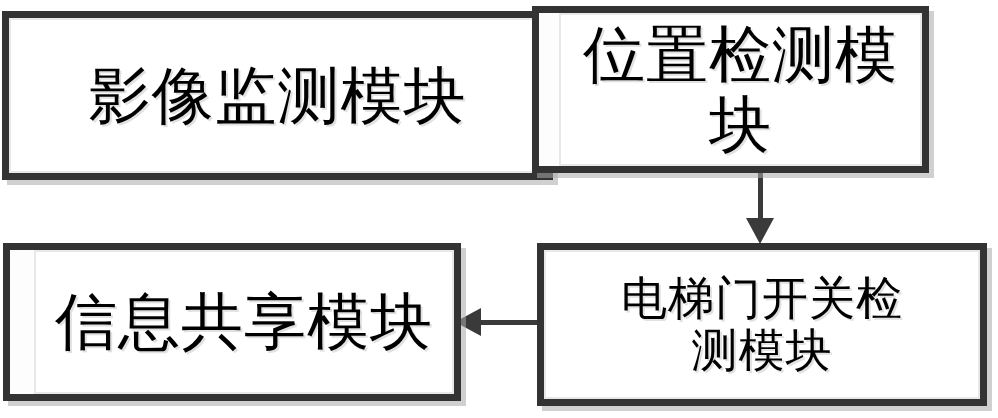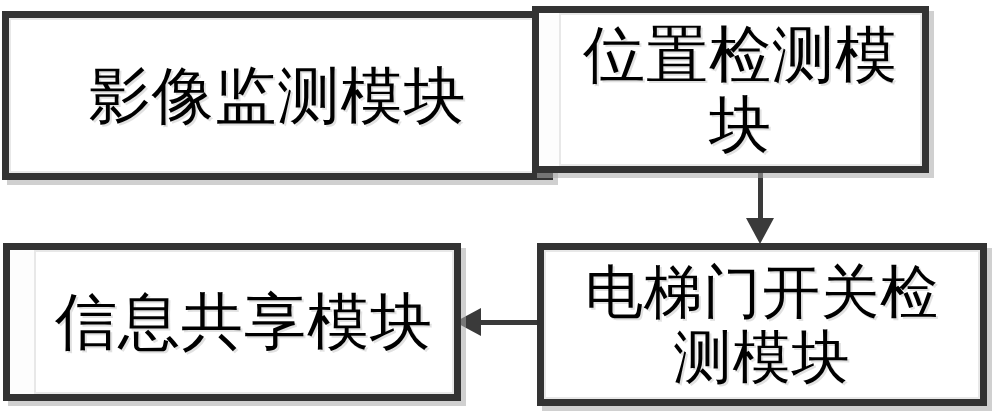--- a/index.html
+++ b/index.html
@@ -47,21 +47,21 @@
     white-space: pre-line;
     line-height: 1.12;
     text-shadow: 2px 2px 0 rgba(200,200,200,0.55);
   }
   #node-image-monitor .node-label,
   #node-position-detect .node-label,
   #node-info-share .node-label {
     font-size: 62px;
   }
   #node-door-switch .node-label {
-    font-size: 58px;
+    font-size: 46px;
   }
 
   
   .conn-line {
     position: absolute;
     background: #3a3a3a;
   }
   .conn-line.h { height: 5px; }
   .conn-line.v { width: 5px; }
   .arrow-head {

